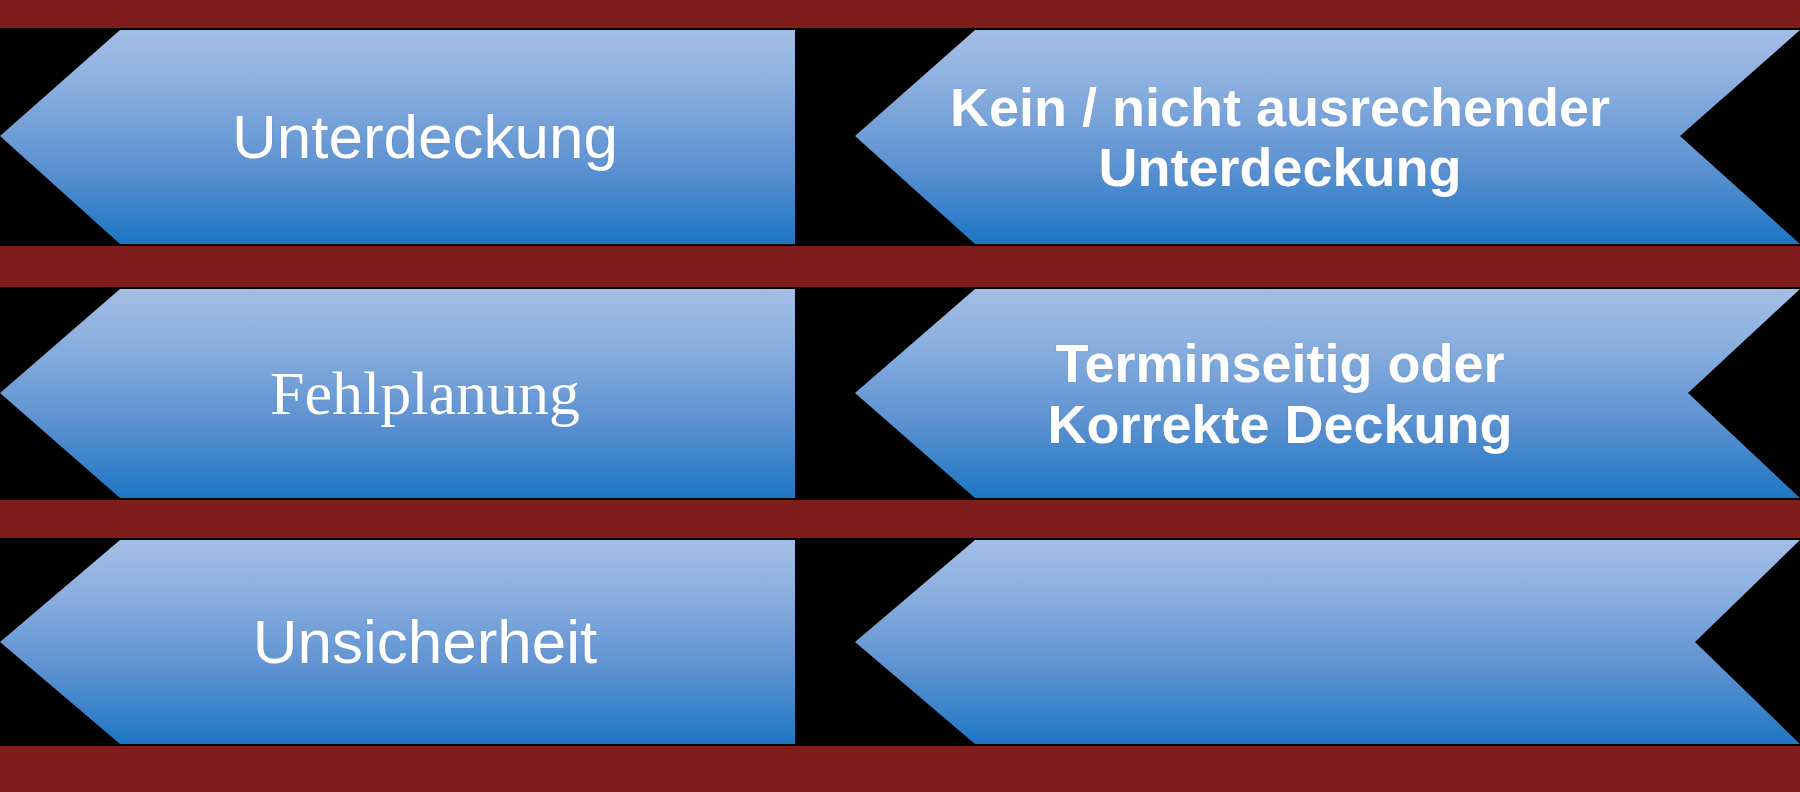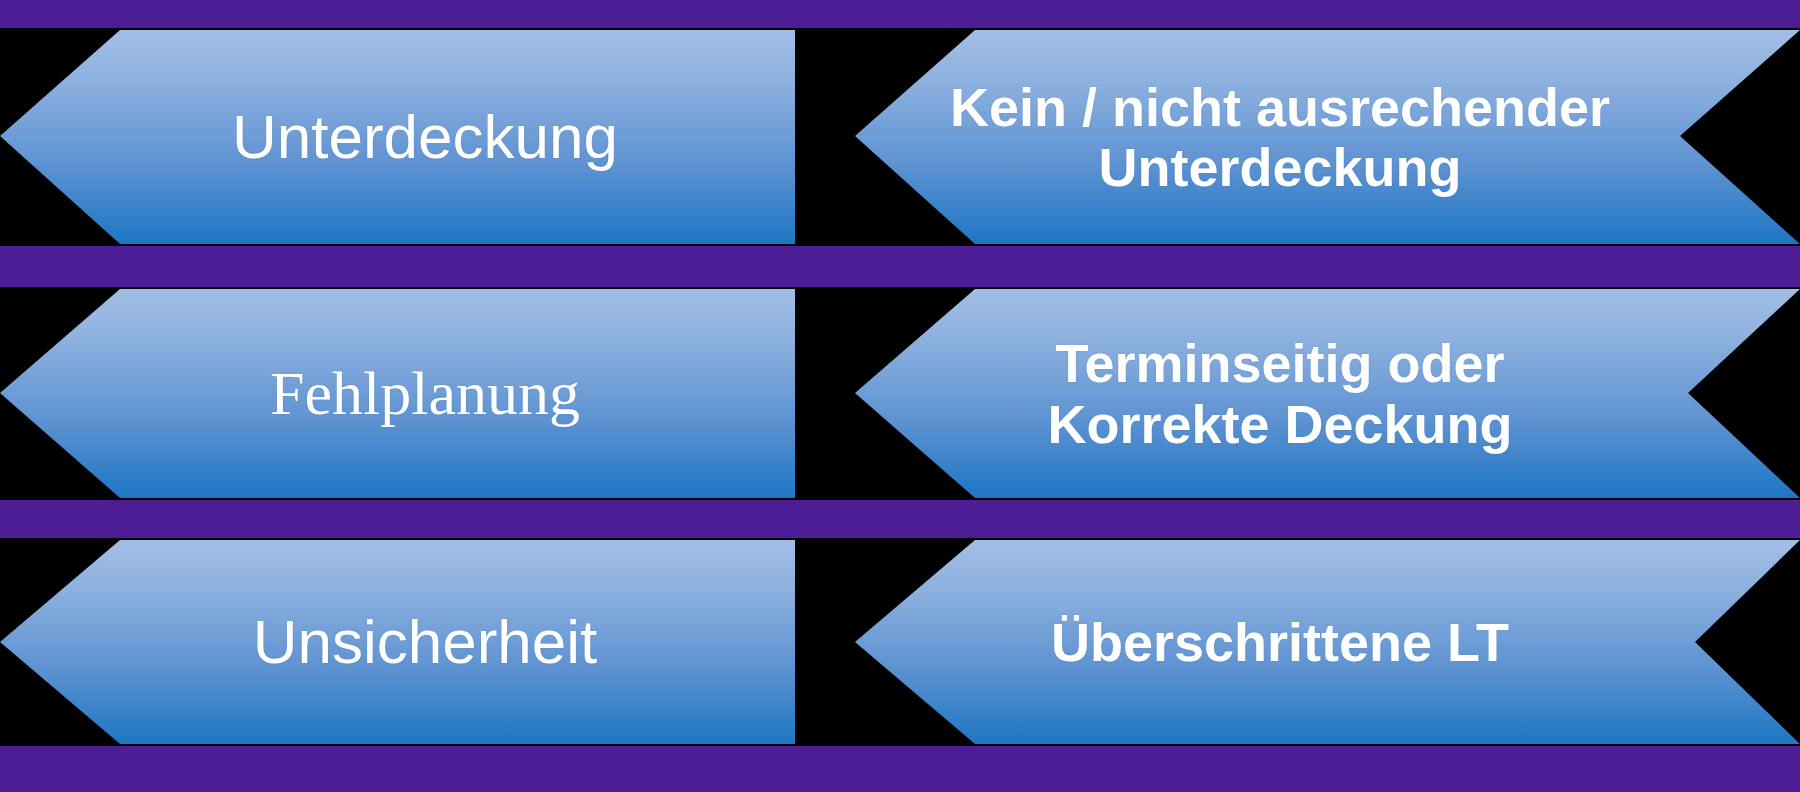--- a/index.html
+++ b/index.html
@@ -11,21 +11,21 @@
     width: 1800px;
     height: 792px;
     font-family: "Liberation Sans", sans-serif;
     overflow: hidden;
   }
 
   #diagram {
     position: relative;
     width: 1800px;
     height: 792px;
-    background: #4c1d95;
+    background: #7f1d1d;
   }
 
   .row {
     position: absolute;
     left: 0;
     width: 1800px;
   }
 
   .row-svg {
     display: block;
@@ -132,17 +132,16 @@
       <rect x="0" y="0" width="1800" height="208" fill="#000000"></rect>
       <polygon points="120,2 795,2 795,104 795,206 120,206 0,104" fill="url(#g3)"></polygon>
       <polygon points="975,2 1800,2 1695,104 1800,206 975,206 855,104" fill="url(#g3)"></polygon>
     </svg>
 
     <div class="chevron-label label-primary" style="left:60px; top:0; width:730px; height:208px;">
       <span>Unsicherheit</span>
     </div>
 
     <div class="chevron-label label-secondary" style="left:930px; top:0; width:700px; height:208px; flex-direction:column;">
-      <span class="ln">Überschrittene LT</span>
     </div>
   </div>
 
 </div>
 
 </body></html>

